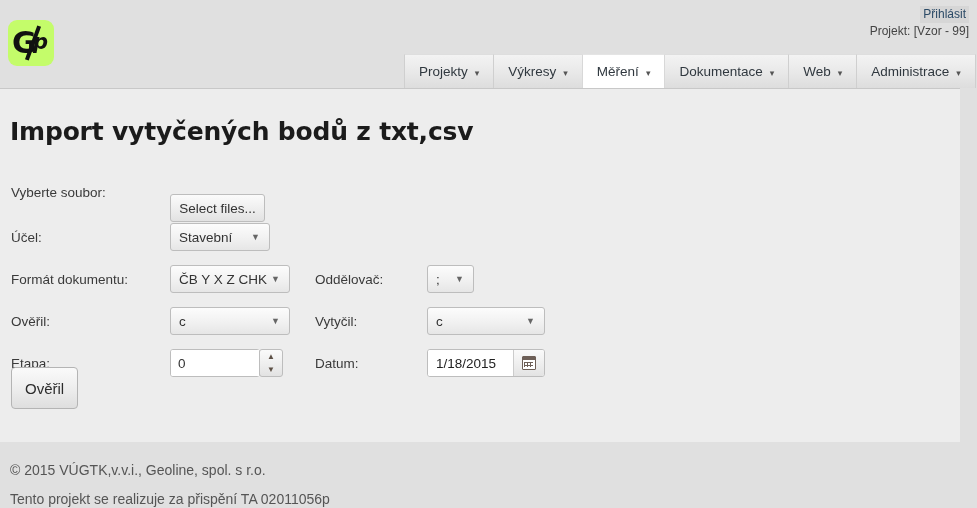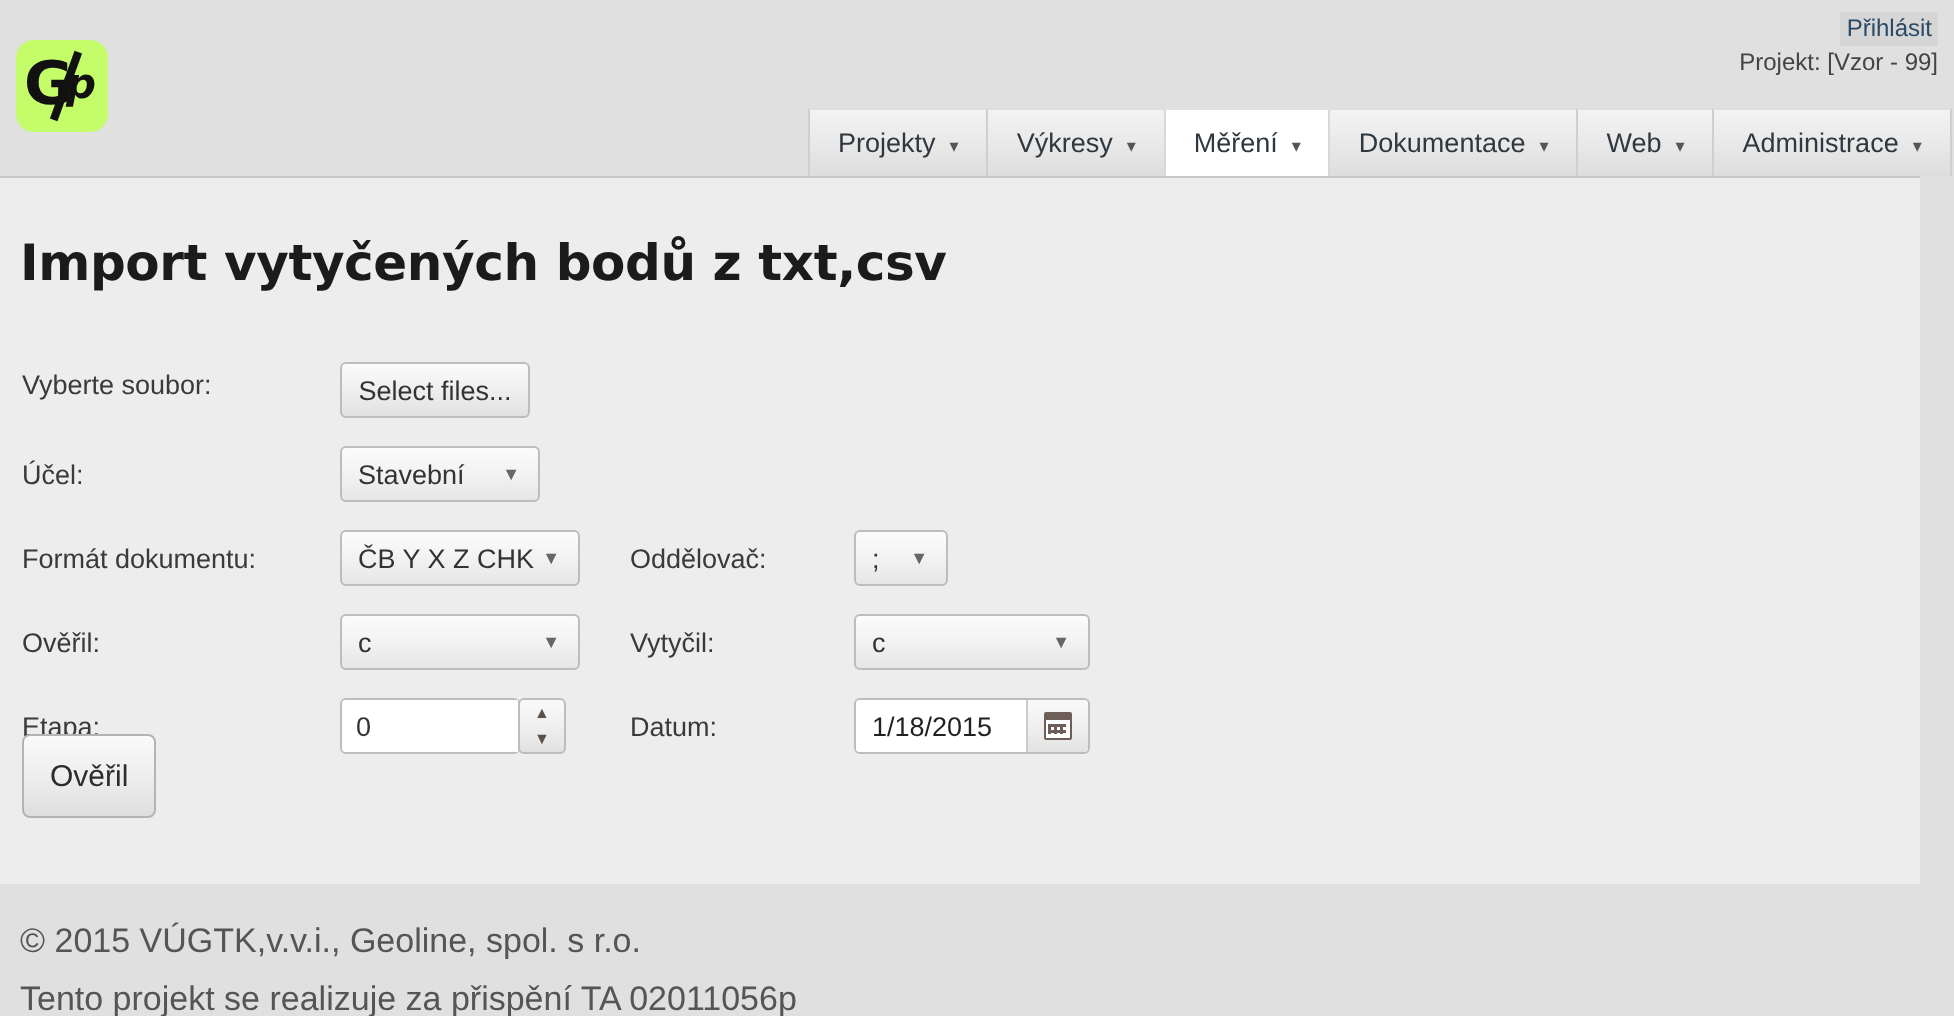--- a/index.html
+++ b/index.html
@@ -318,21 +318,21 @@
     position: absolute;
     left: 0;
     top: 442px;
     width: 977px;
     height: 66px;
     background: #e0e0e0;
     box-sizing: border-box;
     padding: 14px 0 0 10px;
   }
   .footer div {
-    font-size: 17px;
+    font-size: 14px;
     color: #555555;
     line-height: 29px;
     white-space: nowrap;
   }
 </style>
 </head>
 <body>
 
 <div class="header">
 
@@ -376,21 +376,21 @@
 </div>
 
 <div class="content">
 
   <h1 class="page-title">Import vytyčených bodů z txt,csv</h1>
 
   <div class="form">
 
     <div class="form-row">
       <div class="fld-label" style="left:11px; top:4px;">Vyberte soubor:</div>
-      <div class="ctl btn" style="left:170px; top:3px; width:95px; height:28px;">Select files...</div>
+      <div class="ctl btn" style="left:170px; top:16px; width:95px; height:28px;">Select files...</div>
     </div>
 
     <div class="form-row" style="margin-top:10px;">
       <div class="fld-label" style="left:11px; top:4px;">Účel:</div>
       <div class="ctl select" style="left:170px; top:0px; width:100px;">
         <span class="sel-text">Stavební</span>
         <span class="arrow">▼</span>
       </div>
     </div>
 

